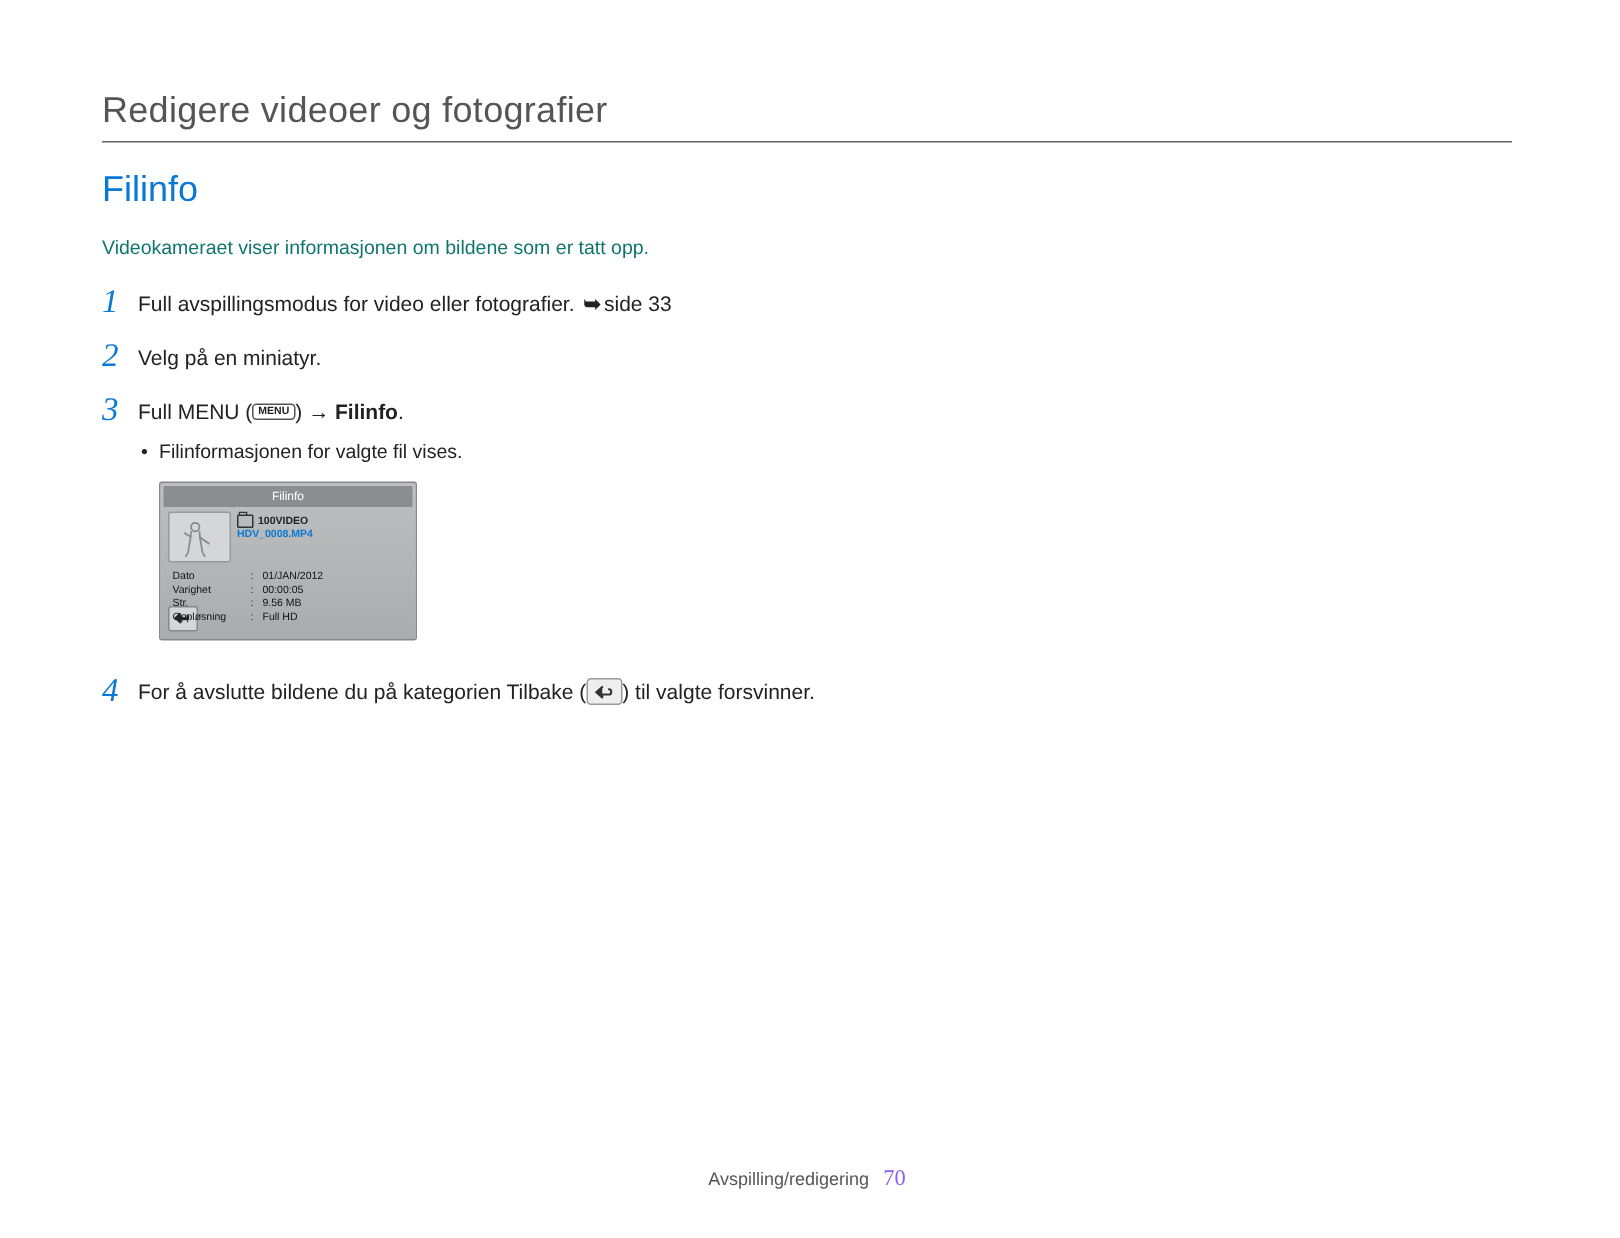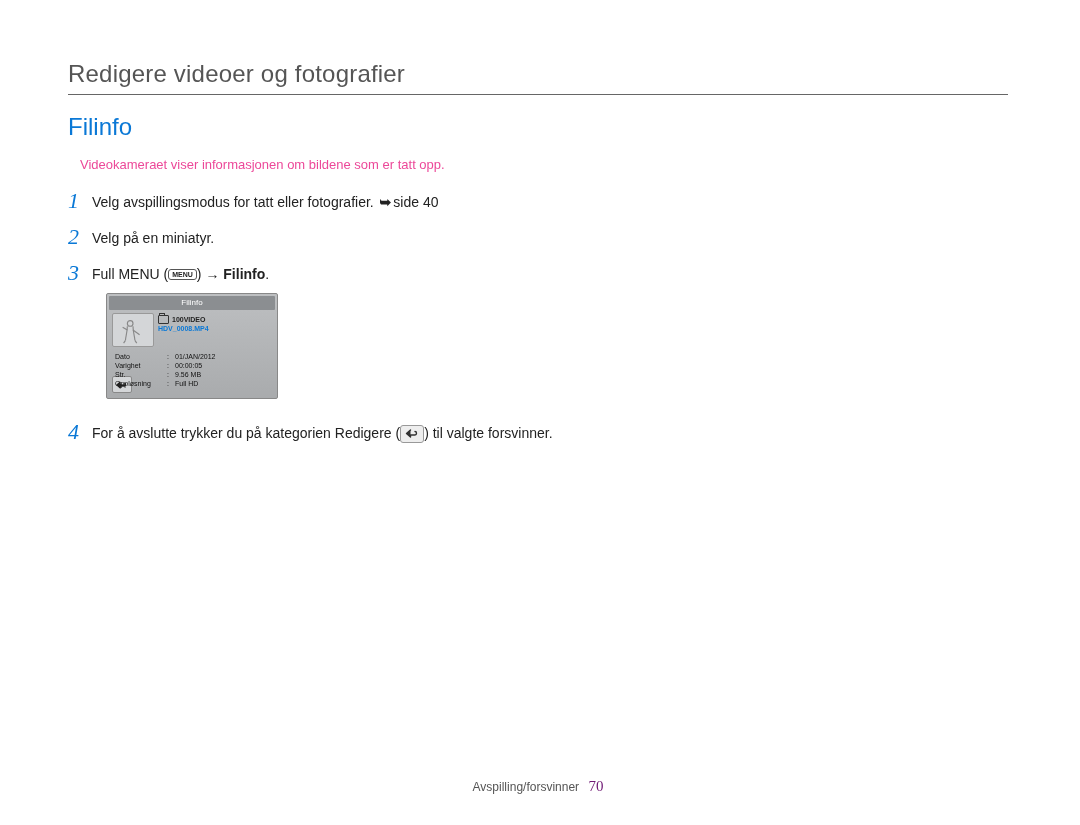--- a/index.html
+++ b/index.html
@@ -31,22 +31,22 @@
     margin: 0 0 18px 0;
   }
   .section-title {
     font-size: 24px;
     color: #0a78d6;
     margin: 0 0 16px 0;
     font-weight: 400;
   }
   .intro {
     font-size: 13px;
-    color: #ec4899;
-    margin: 0 0 20px 12px;
+    color: #0f766e;
+    margin: 0 0 20px 0;
   }
   .steps {
     width: 560px;
   }
   .step {
     display: flex;
     align-items: flex-start;
     margin-bottom: 14px;
   }
   .step-num {
@@ -232,21 +232,21 @@
     bottom: 30px;
     left: 0;
     right: 0;
     text-align: center;
     font-size: 12px;
     color: #555;
   }
   .footer .pg {
     font-family: Georgia, 'Times New Roman', serif;
     font-size: 15px;
-    color: #701a75;
+    color: #8b5cf6;
     margin-left: 6px;
     text-align: right;
   }
 </style>
 </head>
 <body>
 
 <div class="page">
 
   <h1 class="chapter-title">Redigere videoer og fotografier</h1>
@@ -254,35 +254,38 @@
 
   <h2 class="section-title">Filinfo</h2>
 
   <p class="intro">Videokameraet viser informasjonen om bildene som er tatt opp.</p>
 
   <div class="steps">
 
     <div class="step">
       <div class="step-num">1</div>
       <div class="step-body">
-        <span>Velg avspillingsmodus for tatt eller fotografier. </span><span class="arrow">➥</span><span>side 40</span>
+        <span>Full avspillingsmodus for video eller fotografier. </span><span class="arrow">➥</span><span>side 33</span>
       </div>
     </div>
 
     <div class="step">
       <div class="step-num">2</div>
       <div class="step-body">
         <span>Velg på en miniatyr.</span>
       </div>
     </div>
 
     <div class="step">
       <div class="step-num">3</div>
       <div class="step-body">
         <span>Full MENU (</span><span class="menu-btn">MENU</span><span>) </span><span>→</span><span class="bold"> Filinfo</span><span>.</span>
+        <ul class="bullets">
+          <li>Filinformasjonen for valgte fil vises.</li>
+        </ul>
 
         
         <div class="device">
           <div class="device-header">Filinfo</div>
           <div class="device-top">
             <div class="thumb">
               <svg viewBox="0 0 42 34">
                 <rect x="1" y="1" width="40" height="32" rx="2" fill="#d4d6d8" stroke="none"></rect>
                 <circle cx="18" cy="10" r="3" fill="none" stroke="#888" stroke-width="1.2"></circle>
                 <path d="M15 13 C15 20 13 24 13 28 M21 13 C21 20 23 24 23 28" fill="none" stroke="#888" stroke-width="1.2"></path>
@@ -334,29 +337,29 @@
             </div>
           </div>
         </div>
 
       </div>
     </div>
 
     <div class="step">
       <div class="step-num">4</div>
       <div class="step-body">
-        <span>For å avslutte trykker du på kategorien Redigere (</span><span class="inline-back">
+        <span>For å avslutte bildene du på kategorien Tilbake (</span><span class="inline-back">
           <svg viewBox="0 0 14 11">
             <path d="M5.5 2 L1.5 5.5 L5.5 9 L5.5 7 L10 7 C12 7 12 3.5 10 3.5" fill="none" stroke="#333" stroke-width="1.4" stroke-linejoin="round" stroke-linecap="round"></path>
             <polygon points="1.2,5.5 5.5,2 5.5,9" fill="#333"></polygon>
           </svg>
         </span><span>) til valgte forsvinner.</span>
       </div>
     </div>
 
   </div>
 
   <div class="footer">
-    <span>Avspilling/forsvinner</span>
+    <span>Avspilling/redigering</span>
     <span class="pg">70</span>
   </div>
 
 </div>
 
 </body></html>

